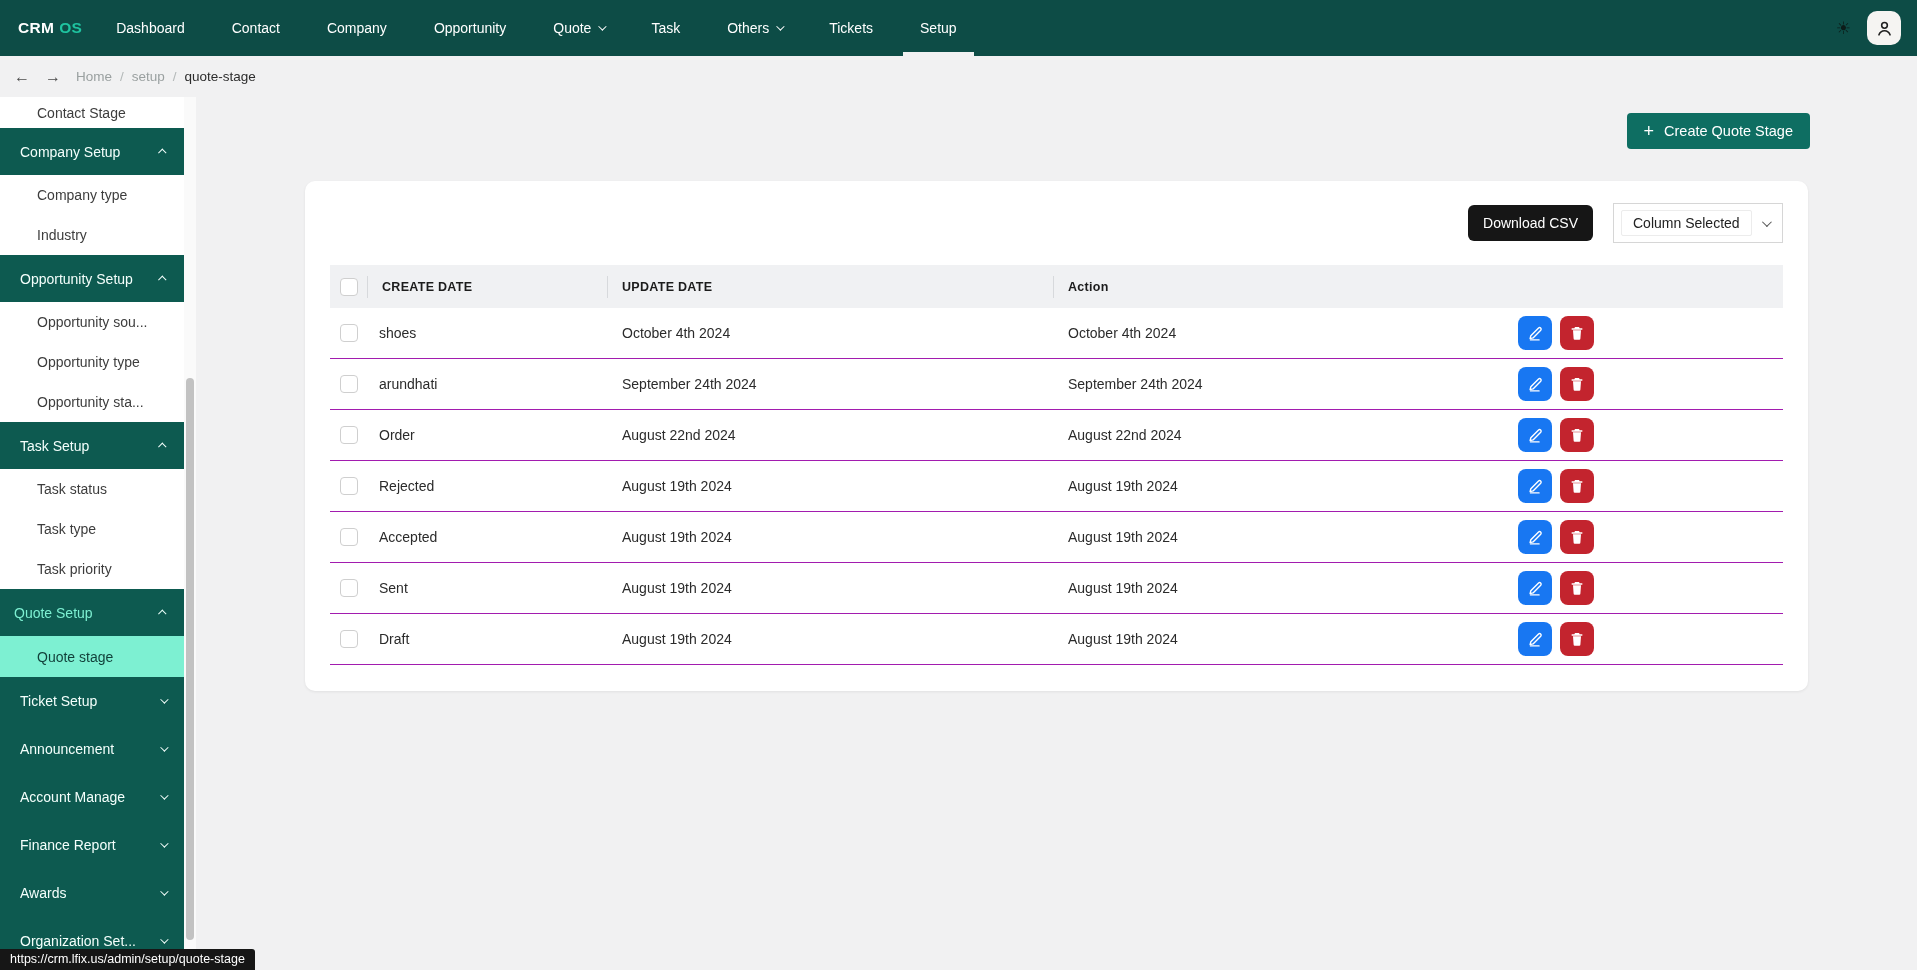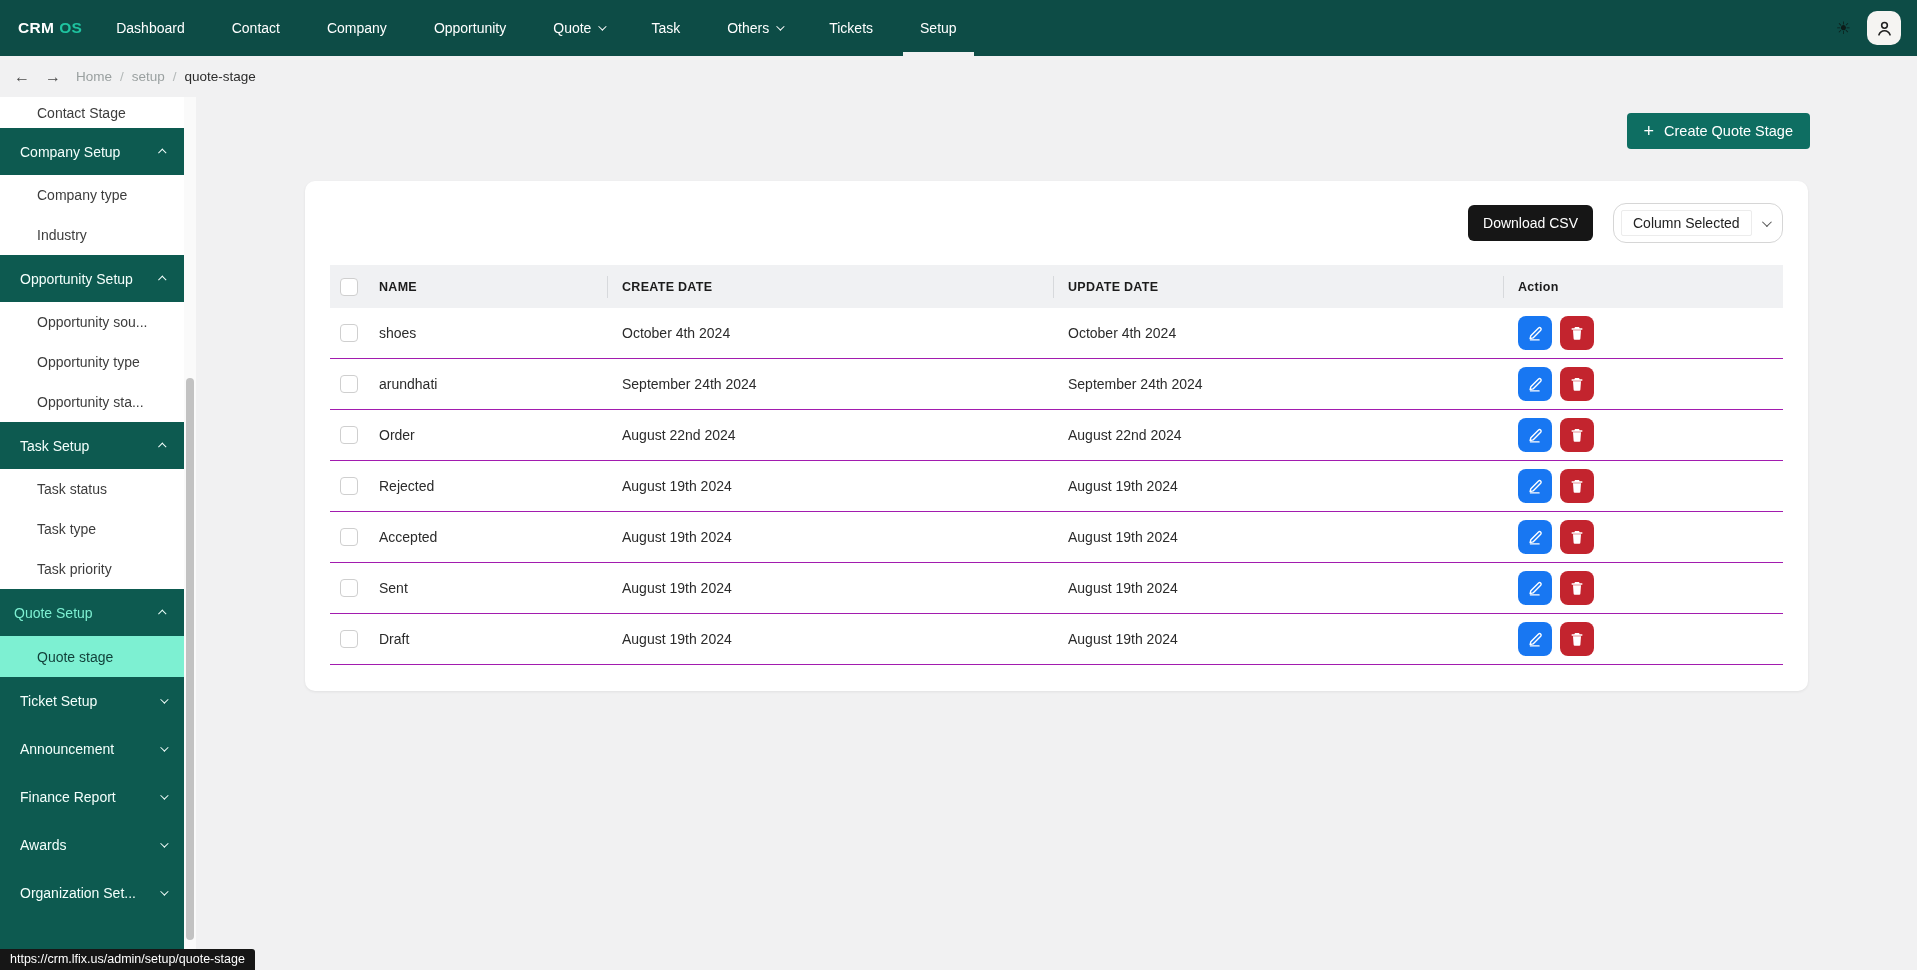--- a/index.html
+++ b/index.html
@@ -66,21 +66,21 @@
   .create-btn { height:36px; background:var(--create_button_bg,#0e6e62); color:#ffffff;
     border:none; border-radius:4px; display:flex; align-items:center; gap:10px;
     padding:0 17px; font-size:14.5px; font-family:inherit; cursor:pointer; }
   .create-btn .plus { font-size:18px; font-weight:400; line-height:1; }
 
   .card { width:1503px; margin:32px auto 0; background:#ffffff; border-radius:10px;
     box-shadow:0 1px 3px rgba(0,0,0,.07); padding:22px 25px 26px; }
   .toolbar { display:flex; justify-content:flex-end; align-items:center; gap:20px; margin-bottom:22px; }
   .dl-btn { height:36px; background:var(--download_button_bg,#161616); color:#ffffff; border:none;
     border-radius:6px; padding:0 15px; font-size:14px; font-family:inherit; cursor:pointer; }
-  .col-select { width:170px; height:40px; border:1px solid #d6d6d6; border-radius:13px; background:#fff;
+  .col-select { width:170px; height:40px; border:1px solid #d6d6d6; border-radius:0; background:#fff;
     display:flex; align-items:center; justify-content:space-between; padding:0 13px 0 7px; cursor:pointer; }
   .col-select .lbl { border:1px solid #ececec; padding:4px 11px; font-size:14px; color:#222; border-radius:2px; }
   .col-select .chev { color:#555; width:7px; height:7px; }
 
   
   .table { width:100%; }
   .trow { display:grid; grid-template-columns:37px 240px 446px 450px 1fr; align-items:center; }
   .thead { height:43px; background:#f0f1f3; }
   .thead .hcell { font-size:12.5px; font-weight:bold; color:#1c1c1c; letter-spacing:.3px;
     padding-left:15px; position:relative; height:100%; display:flex; align-items:center; }
@@ -218,20 +218,24 @@
         </div>
         <div class="side-header collapsed">
           <span>Ticket Setup</span>
           <span class="chev down"></span>
         </div>
         <div class="side-header collapsed">
           <span>Announcement</span>
           <span class="chev down"></span>
         </div>
         <div class="side-header collapsed">
+          <span>Account Manage</span>
+          <span class="chev down"></span>
+        </div>
+        <div class="side-header collapsed">
           <span>Finance Report</span>
           <span class="chev down"></span>
         </div>
         <div class="side-header collapsed">
           <span>Awards</span>
           <span class="chev down"></span>
         </div>
         <div class="side-header collapsed">
           <span>Organization Set...</span>
           <span class="chev down"></span>
@@ -258,21 +262,20 @@
           <span class="lbl">Column Selected</span>
           <span class="chev down"></span>
         </div>
       </div>
 
       <div class="table">
         <div class="trow thead">
           <div class="cbcell">
             <div class="cb"></div>
           </div>
-          <div class="hcell first">NAME</div>
           <div class="hcell divided">CREATE DATE</div>
           <div class="hcell divided">UPDATE DATE</div>
           <div class="hcell divided">Action</div>
         </div>
         <div class="tbody">
             <div class="trow">
               <div class="cbcell">
                 <div class="cb"></div>
               </div>
               <div class="cell name">shoes</div>

